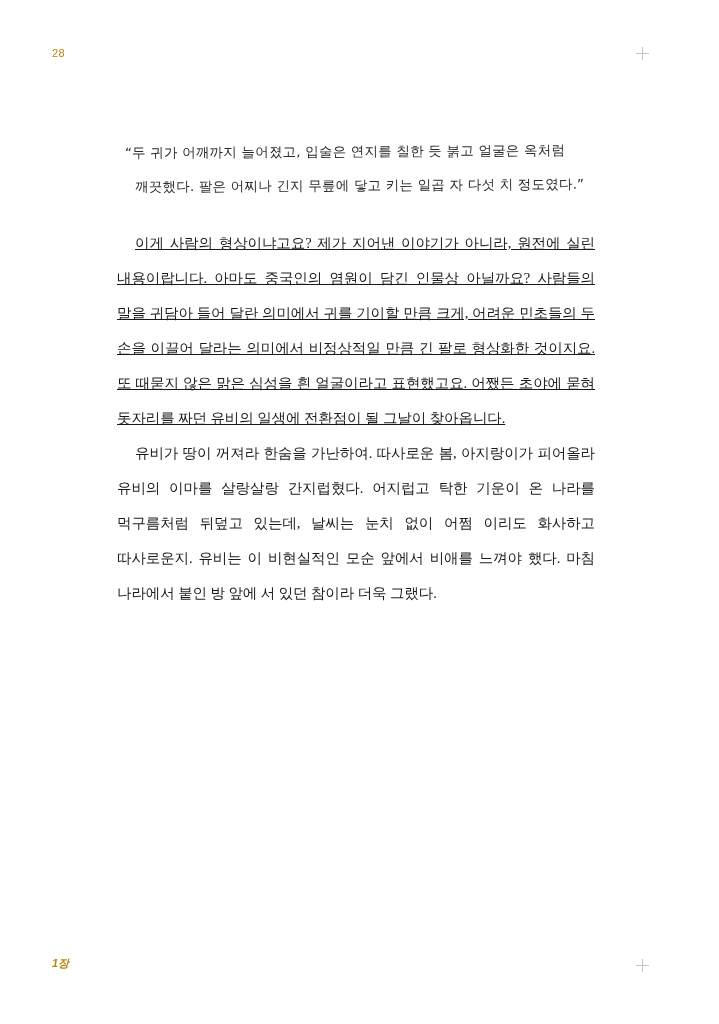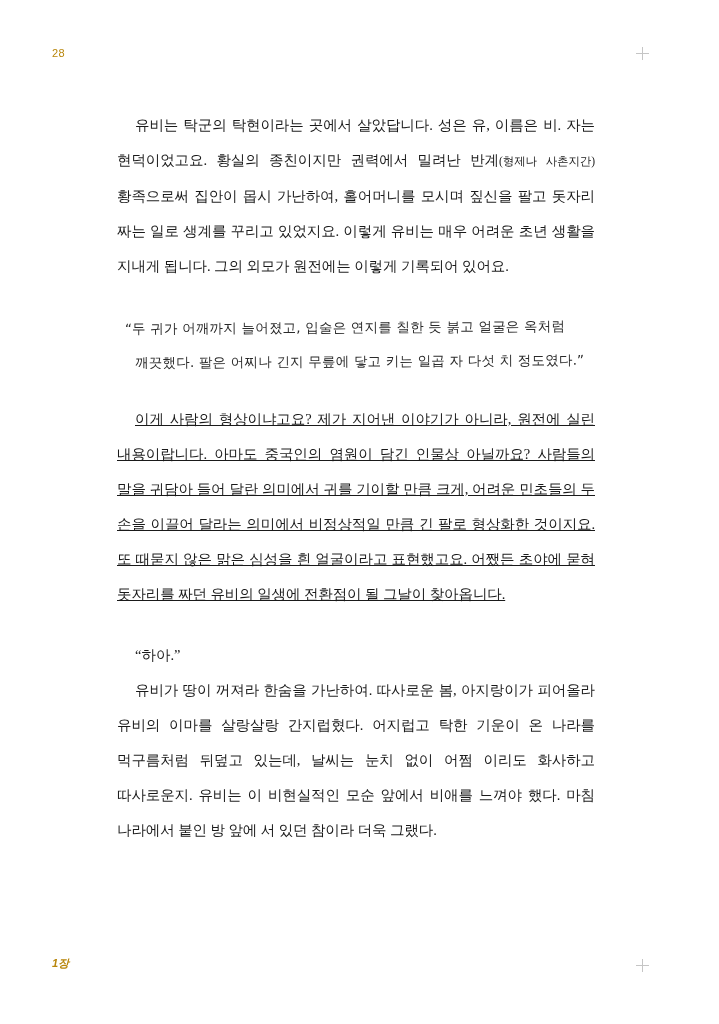--- a/index.html
+++ b/index.html
@@ -124,30 +124,28 @@
 <body>
 
 <div class="page">
 
   <div class="page-number-top">28</div>
 
   <div class="crop-mark crop-tr"></div>
 
   <div class="content">
 
-    <p class="body-par"><span>유비는 탁군의 탁현이라는 곳에서 살았답니다. 성은 유, 이름은 비. 자는 현덕이었고요. 황실의 종친이지만 권력에서 밀려난 반계</span><span class="paren-note">(형제나 사촌지간)</span><span> 황족으로써 집안이 몹시 가난하여, 홀어머니를 모시며 짚신을 팔고 돗자리 짜는 일로 생계를 꾸리고 있었지요. 이렇게 유비는 매우 어려운 초년 생활을 지내게 됩니다. 그의 외모가 원전에는 이렇게 기록되어 있어요.</span></p>
 
     <div class="quote-block">
       <span class="quote-line l1">“두 귀가 어깨까지 늘어졌고, 입술은 연지를 칠한 듯 붉고 얼굴은 옥처럼</span>
       <span class="quote-line l2">깨끗했다. 팔은 어찌나 긴지 무릎에 닿고 키는 일곱 자 다섯 치 정도였다.”</span>
     </div>
 
     <p class="body-par" style="margin-top:0;text-decoration:underline;">이게 사람의 형상이냐고요? 제가 지어낸 이야기가 아니라, 원전에 실린 내용이랍니다. 아마도 중국인의 염원이 담긴 인물상 아닐까요? 사람들의 말을 귀담아 들어 달란 의미에서 귀를 기이할 만큼 크게, 어려운 민초들의 두 손을 이끌어 달라는 의미에서 비정상적일 만큼 긴 팔로 형상화한 것이지요. 또 때묻지 않은 맑은 심성을 흰 얼굴이라고 표현했고요. 어쨌든 초야에 묻혀 돗자리를 짜던 유비의 일생에 전환점이 될 그날이 찾아옵니다.</p>
 
-    <p class="dialogue">“하아.”</p>
 
     <p class="body-par after-dialogue">유비가 땅이 꺼져라 한숨을 가난하여. 따사로운 봄, 아지랑이가 피어올라 유비의 이마를 살랑살랑 간지럽혔다. 어지럽고 탁한 기운이 온 나라를 먹구름처럼 뒤덮고 있는데, 날씨는 눈치 없이 어쩜 이리도 화사하고 따사로운지. 유비는 이 비현실적인 모순 앞에서 비애를 느껴야 했다. 마침 나라에서 붙인 방 앞에 서 있던 참이라 더욱 그랬다.</p>
 
   </div>
 
   <div class="chapter-label">1장</div>
 
   <div class="crop-mark crop-br"></div>
 
 </div>

